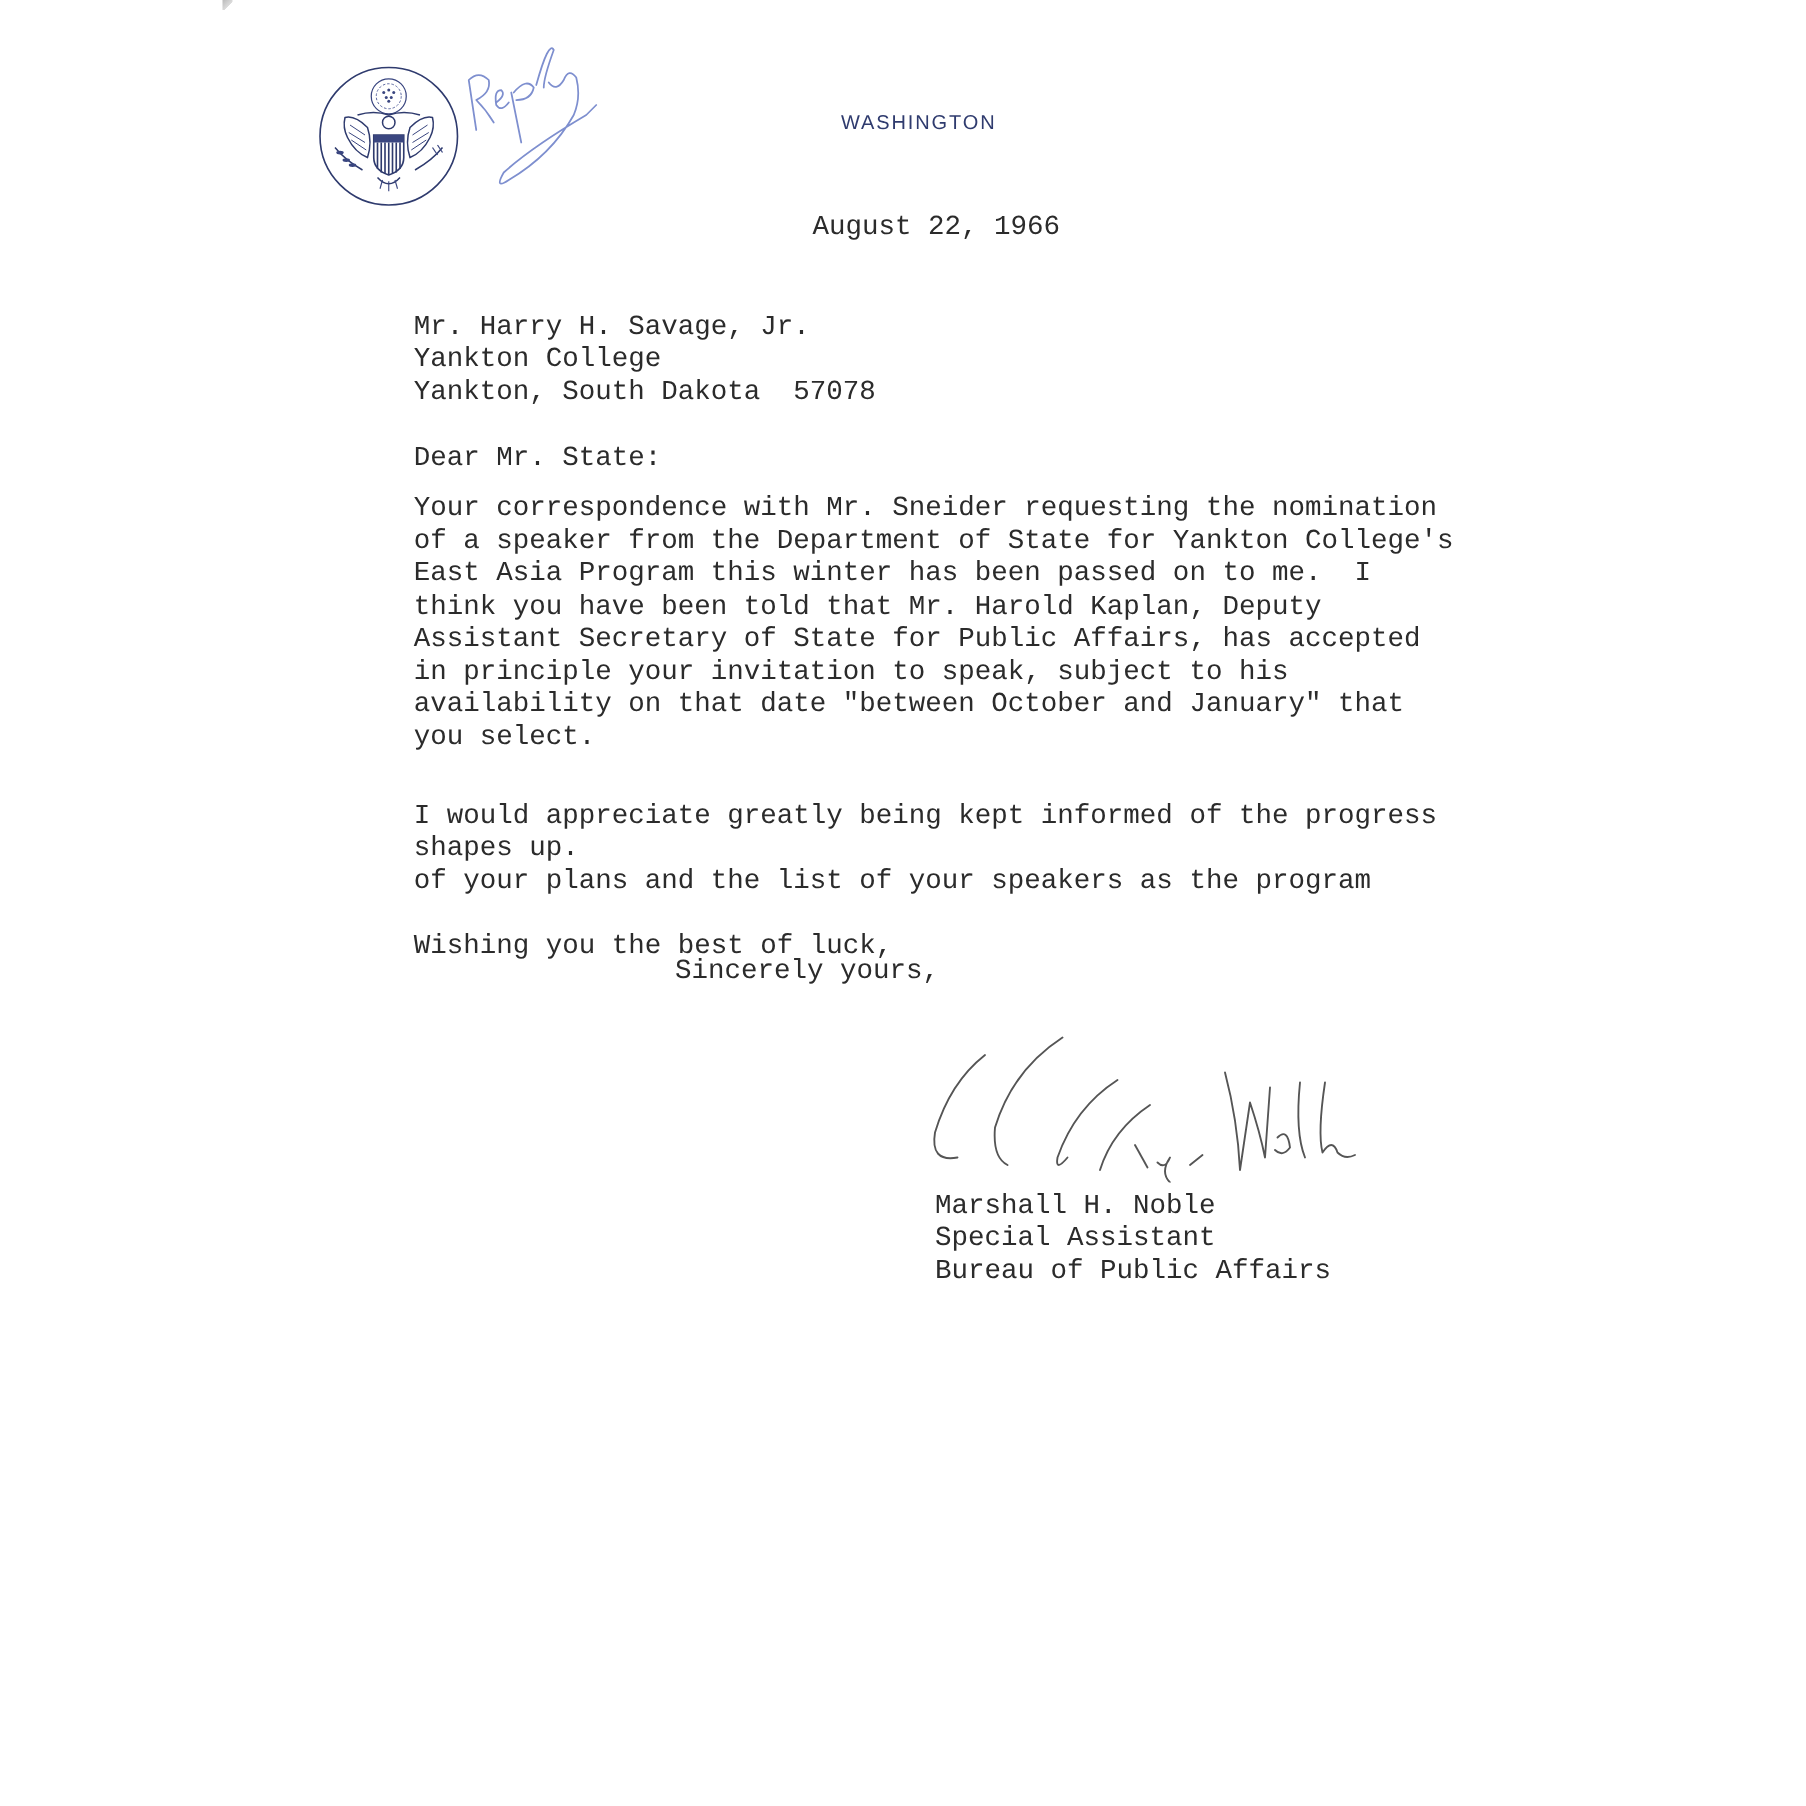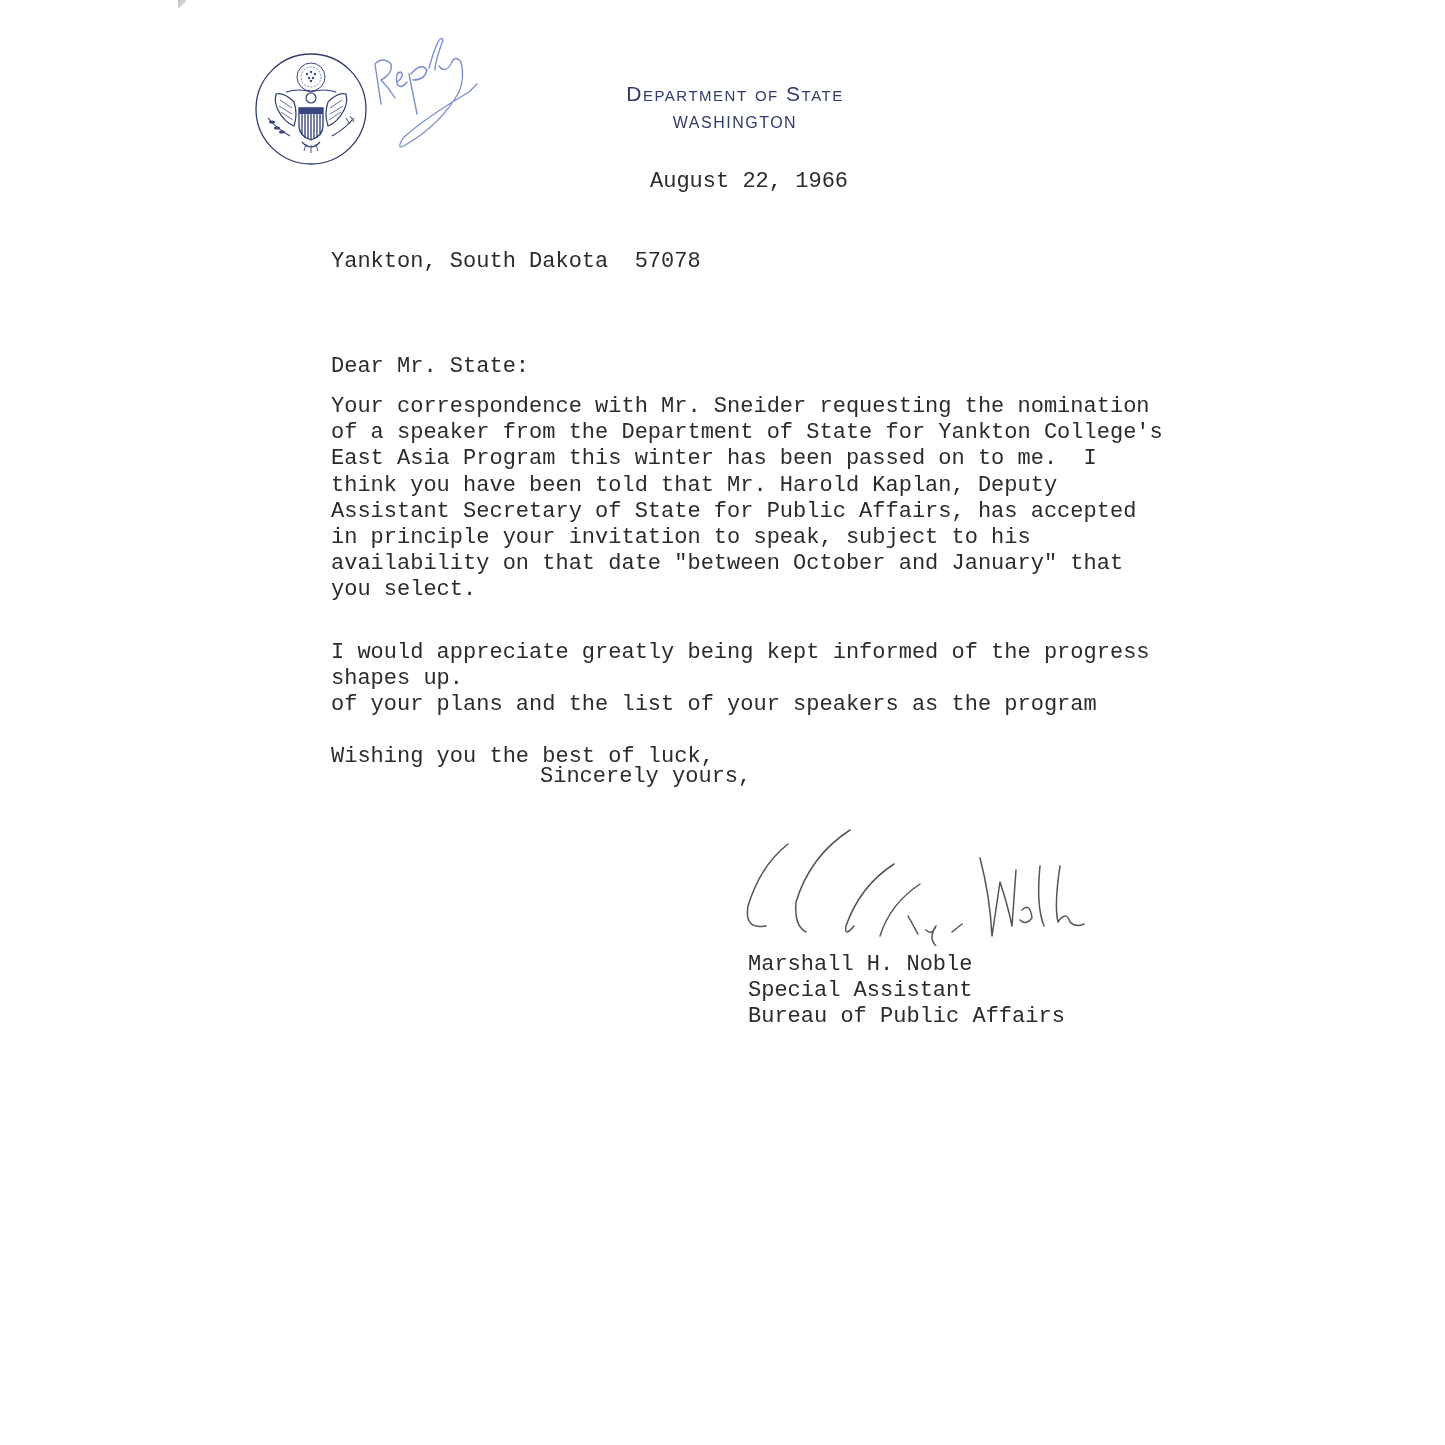--- a/index.html
+++ b/index.html
@@ -160,27 +160,26 @@
       <path d="M44 52 L52 92 M46 52 Q56 40 62 48 Q60 58 48 58"></path>
 
       <path d="M64 46 Q74 10 78 18 Q70 40 70 48"></path>
 
       <path d="M74 44 Q80 52 86 42 Q90 32 96 40 Q100 56 94 70 Q76 102 42 122 Q30 130 38 116 Q60 96 104 70 L112 62"></path>
     </g>
   </svg>
 </div>
 
 <div class="letterhead">
-  <div class="dept">Department of State</div>
   <div class="city">WASHINGTON</div>
 </div>
 
 <p class="typed date">August 22, 1966</p>
 
-<div class="typed address"><div>Yankton, South Dakota  57078</div></div>
+<div class="typed address"><div>Mr. Harry H. Savage, Jr.</div><div>Yankton College</div><div>Yankton, South Dakota  57078</div></div>
 
 <p class="typed salutation">Dear Mr. State:</p>
 
 <div class="typed para1"><div>Your correspondence with Mr. Sneider requesting the nomination</div><div>of a speaker from the Department of State for Yankton College's</div><div>East Asia Program this winter has been passed on to me.  I</div><div>think you have been told that Mr. Harold Kaplan, Deputy</div><div>Assistant Secretary of State for Public Affairs, has accepted</div><div>in principle your invitation to speak, subject to his</div><div>availability on that date "between October and January" that</div><div>you select.</div></div>
 
 <div class="typed para2"><div>I would appreciate greatly being kept informed of the progress</div><div>shapes up.</div><div>of your plans and the list of your speakers as the program</div></div>
 
 <p class="typed closing1">Wishing you the best of luck,</p>
 <p class="typed closing2">Sincerely yours,</p>
 

